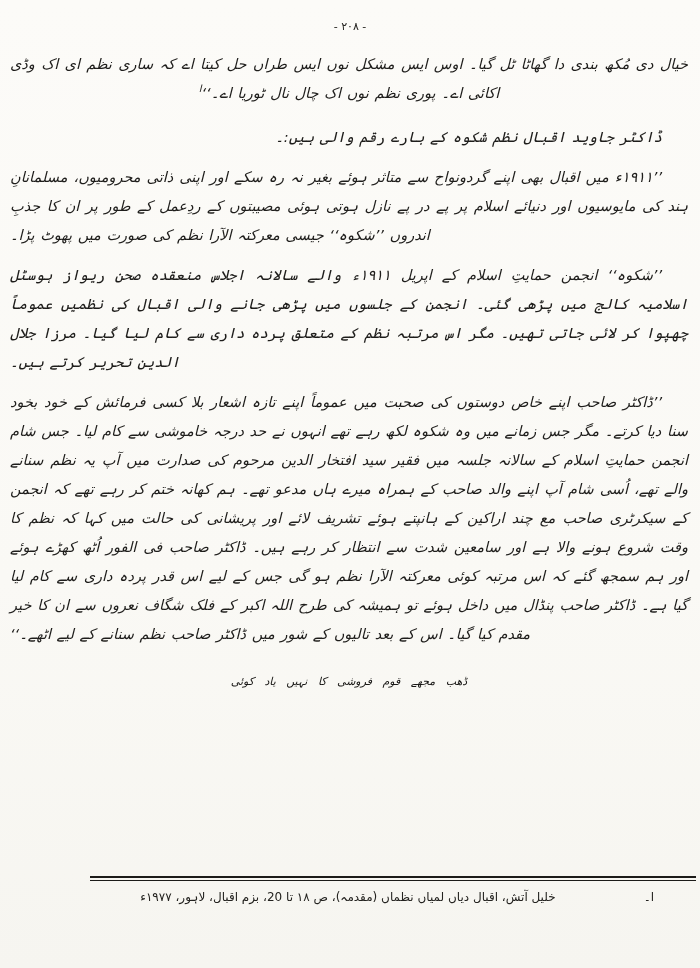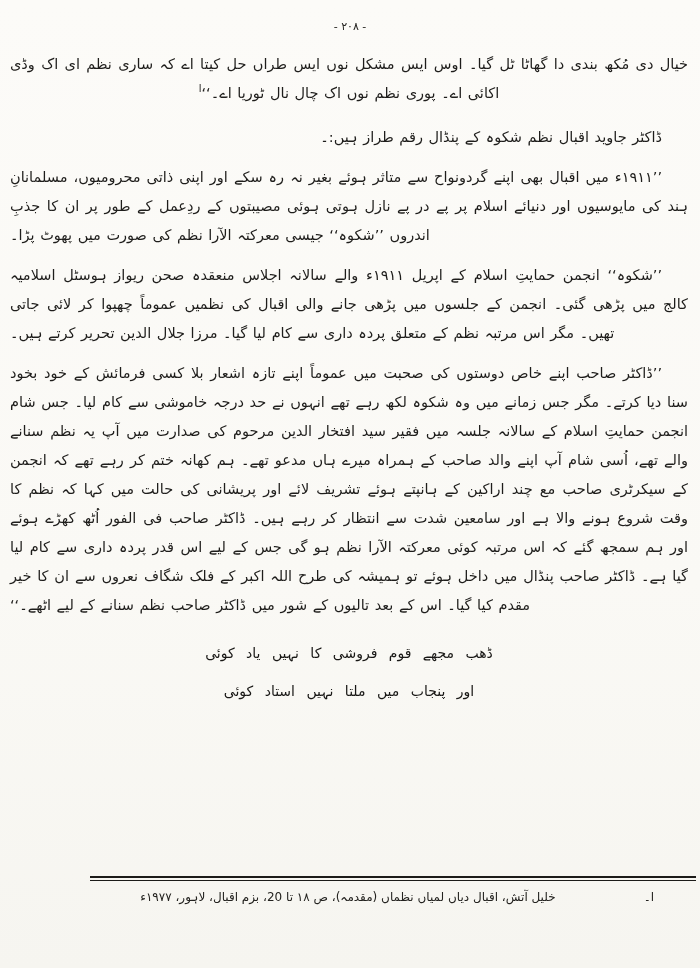--- a/index.html
+++ b/index.html
@@ -19,20 +19,21 @@
   }
   .page-number{
     margin-top:20px;
     text-align:center;
     font-size:11px;
     letter-spacing:4px;
     color:#23221f;
   }
   .content{
     padding:6px 12px 0 10px;
+    font-style:italic;
   }
   .para{
     margin:11px 0 0 0;
     font-size:14.5px;
     line-height:29px;
     text-align:justify;
     text-align-last:left;
     text-indent:26px;
     word-spacing:1px;
   }
@@ -42,21 +43,21 @@
   .fn-ref{
     font-size:10px;
     line-height:0;
     vertical-align:super;
   }
   .verse{
     margin:14px 0 6px 0;
     text-align:center;
   }
   .verse-line{
-    font-size:14px;
+    font-size:11px;
     line-height:38px;
     word-spacing:7px;
     color:#181715;
   }
   .footnote-area{
     position:absolute;
     top:876px;right:0;left:0;
     padding:0 4px;
   }
   .fn-rule{
@@ -82,32 +83,31 @@
 <body>
 
 <div class="page">
 
   <div class="page-number">- ۲۰۸ -</div>
 
   <main class="content">
 
     <p class="para no-indent tail-center"><span>خیال دی مُکھ بندی دا گھاٹا ٹل گیا۔ اوس ایس مشکل نوں ایس طراں حل کیتا اے کہ ساری نظم ای اک وڈی اکائی اے۔ پوری نظم نوں اک چال نال ٹوریا اے۔‘‘</span><sup class="fn-ref">ا</sup></p>
 
-    <p class="para intro"><span>ڈاکٹر جاوید اقبال نظم شکوہ کے پنڈال رقم طراز ہیں:۔</span></p>
+    <p class="para intro"><span>ڈاکٹر جاوید اقبال نظم شکوہ کے بارے رقم والی ہیں:۔</span></p>
 
     <p class="para"><span>’’۱۹۱۱ء میں اقبال بھی اپنے گردونواح سے متاثر ہوئے بغیر نہ رہ سکے اور اپنی ذاتی محرومیوں، مسلمانانِ ہند کی مایوسیوں اور دنیائے اسلام پر پے در پے نازل ہوتی ہوئی مصیبتوں کے ردِعمل کے طور پر ان کا جذبِ اندروں ’’شکوہ‘‘ جیسی معرکتہ الآرا نظم کی صورت میں پھوٹ پڑا۔</span></p>
 
     <p class="para"><span>’’شکوہ‘‘ انجمن حمایتِ اسلام کے اپریل ۱۹۱۱ء والے سالانہ اجلاس منعقدہ صحن ریواز ہوسٹل اسلامیہ کالج میں پڑھی گئی۔ انجمن کے جلسوں میں پڑھی جانے والی اقبال کی نظمیں عموماً چھپوا کر لائی جاتی تھیں۔ مگر اس مرتبہ نظم کے متعلق پردہ داری سے کام لیا گیا۔ مرزا جلال الدین تحریر کرتے ہیں۔</span></p>
 
     <p class="para"><span>’’ڈاکٹر صاحب اپنے خاص دوستوں کی صحبت میں عموماً اپنے تازہ اشعار بلا کسی فرمائش کے خود بخود سنا دیا کرتے۔ مگر جس زمانے میں وہ شکوہ لکھ رہے تھے انہوں نے حد درجہ خاموشی سے کام لیا۔ جس شام انجمن حمایتِ اسلام کے سالانہ جلسہ میں فقیر سید افتخار الدین مرحوم کی صدارت میں آپ یہ نظم سنانے والے تھے، اُسی شام آپ اپنے والد صاحب کے ہمراہ میرے ہاں مدعو تھے۔ ہم کھانہ ختم کر رہے تھے کہ انجمن کے سیکرٹری صاحب مع چند اراکین کے ہانپتے ہوئے تشریف لائے اور پریشانی کی حالت میں کہا کہ نظم کا وقت شروع ہونے والا ہے اور سامعین شدت سے انتظار کر رہے ہیں۔ ڈاکٹر صاحب فی الفور اُٹھ کھڑے ہوئے اور ہم سمجھ گئے کہ اس مرتبہ کوئی معرکتہ الآرا نظم ہو گی جس کے لیے اس قدر پردہ داری سے کام لیا گیا ہے۔ ڈاکٹر صاحب پنڈال میں داخل ہوئے تو ہمیشہ کی طرح اللہ اکبر کے فلک شگاف نعروں سے ان کا خیر مقدم کیا گیا۔ اس کے بعد تالیوں کے شور میں ڈاکٹر صاحب نظم سنانے کے لیے اٹھے۔‘‘</span></p>
 
 
     <div class="verse">
       <div class="verse-line">ڈھب مجھے قوم فروشی کا نہیں یاد کوئی</div>
-      <div class="verse-line">اور پنجاب میں ملتا نہیں استاد کوئی</div>
     </div>
 
 
   </main>
 
   <footer class="footnote-area">
     <div class="fn-rule"></div>
     <div class="fn-line">
       <span class="fn-marker">ا۔</span>
       <span class="fn-text">خلیل آتش، اقبال دیاں لمیاں نظماں (مقدمہ)، ص ۱۸ تا 20، بزم اقبال، لاہور، ۱۹۷۷ء</span>

